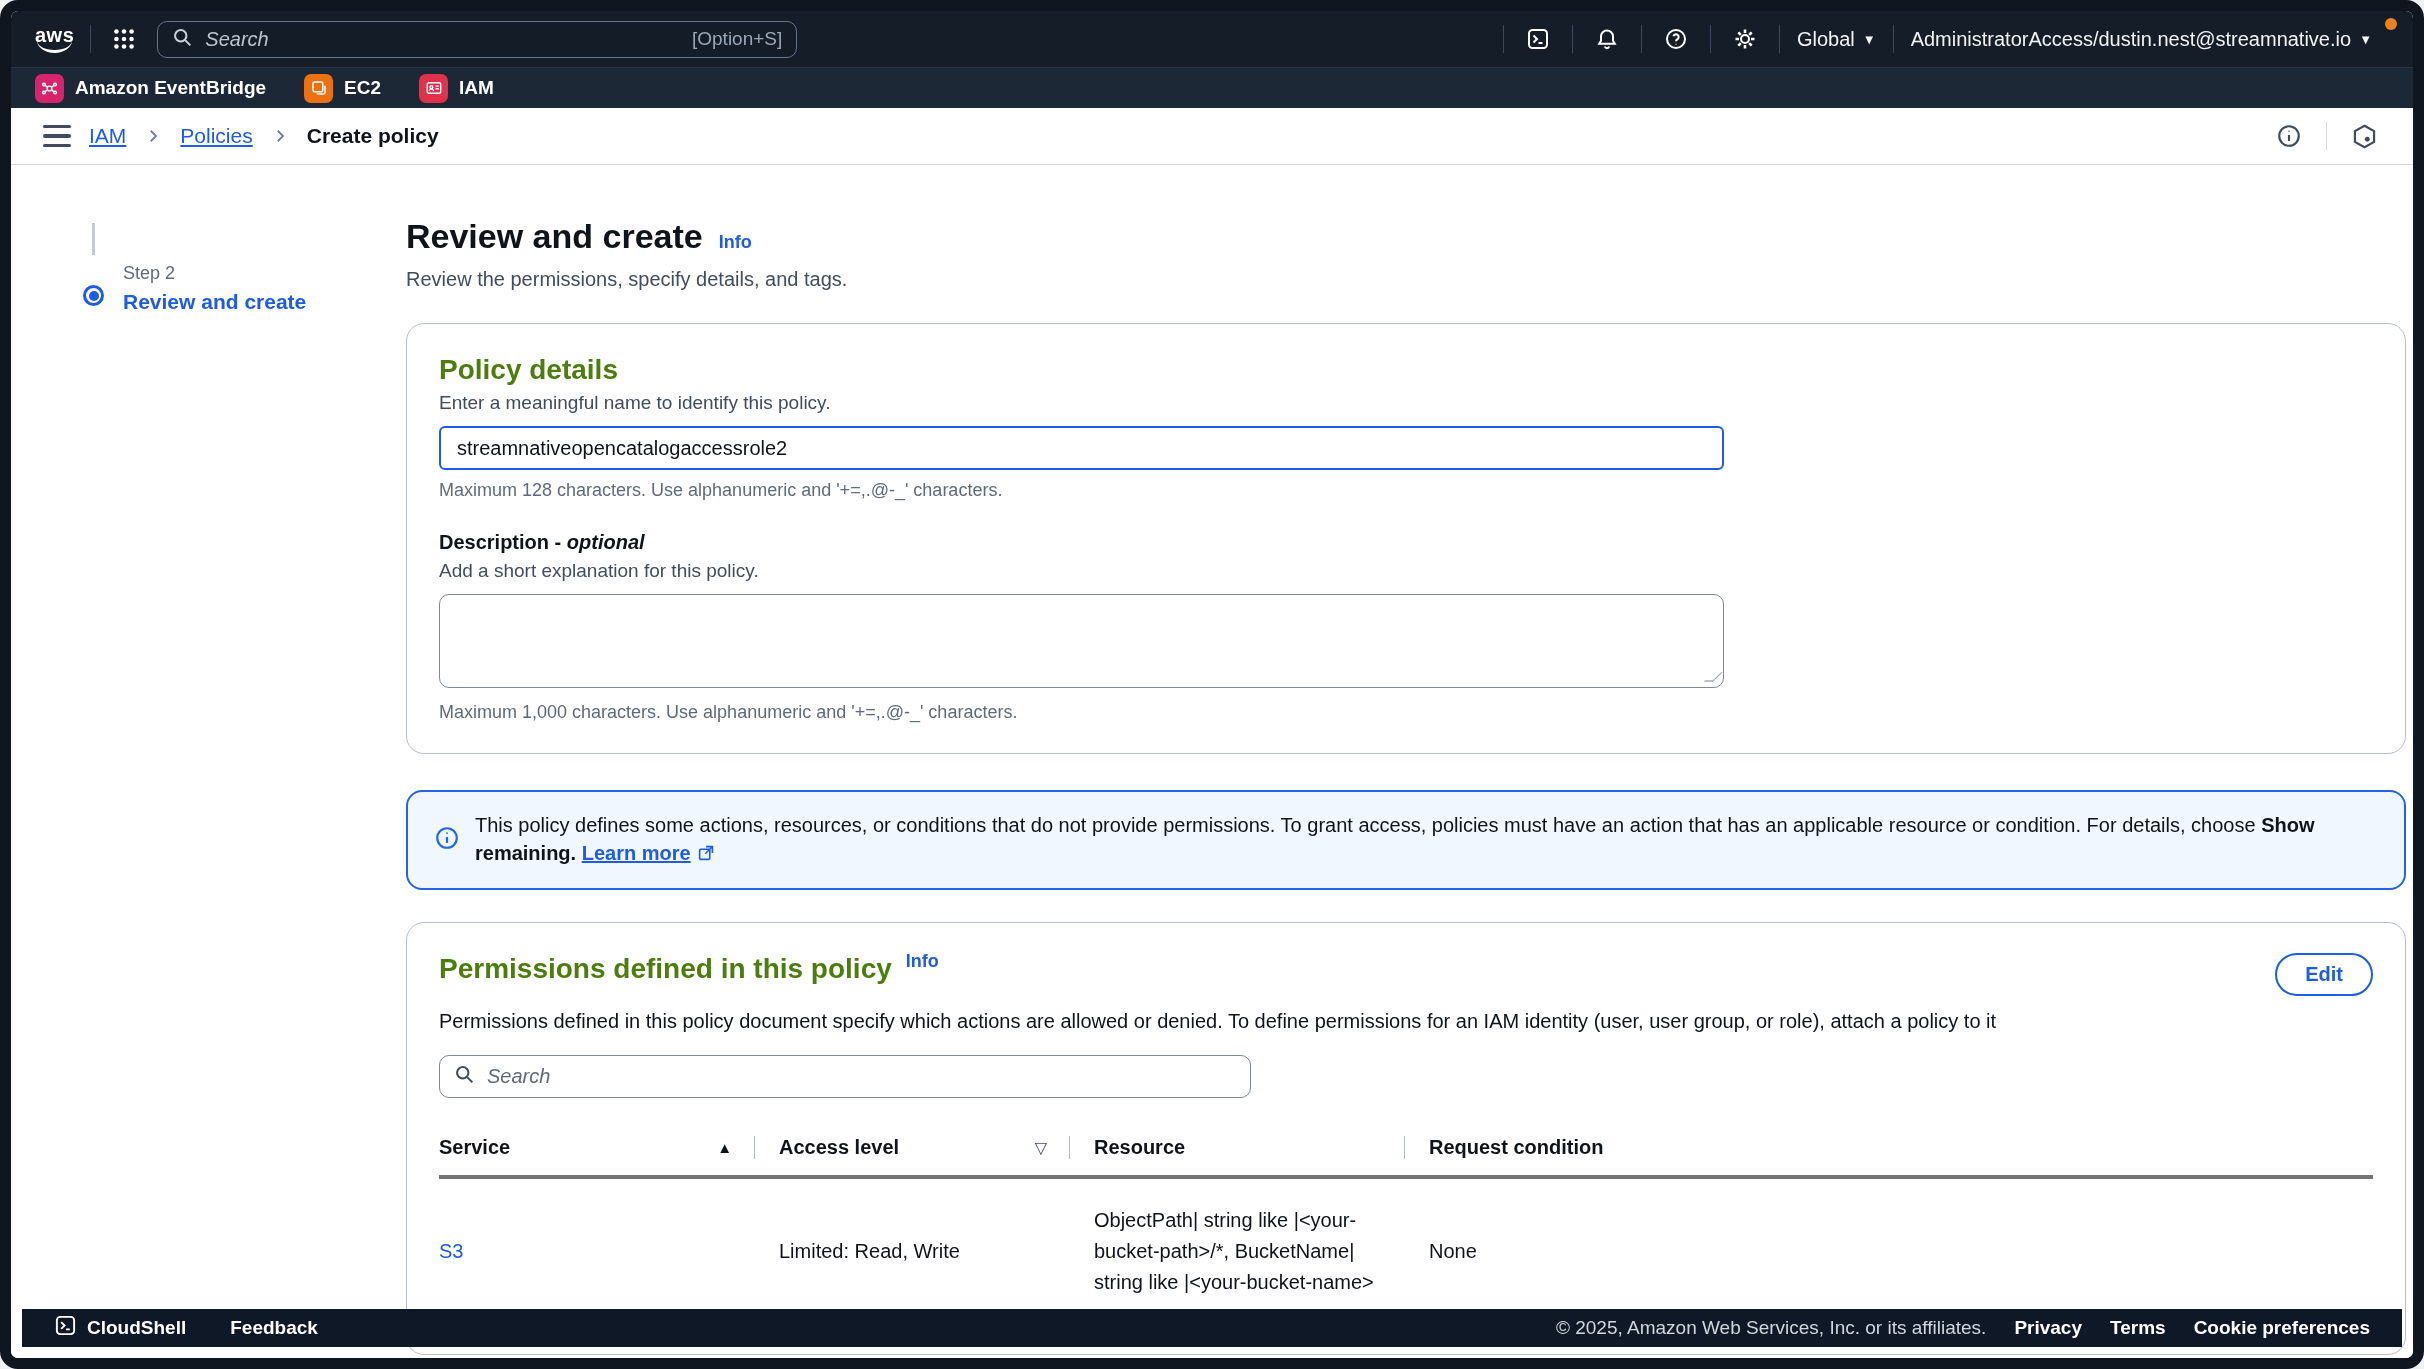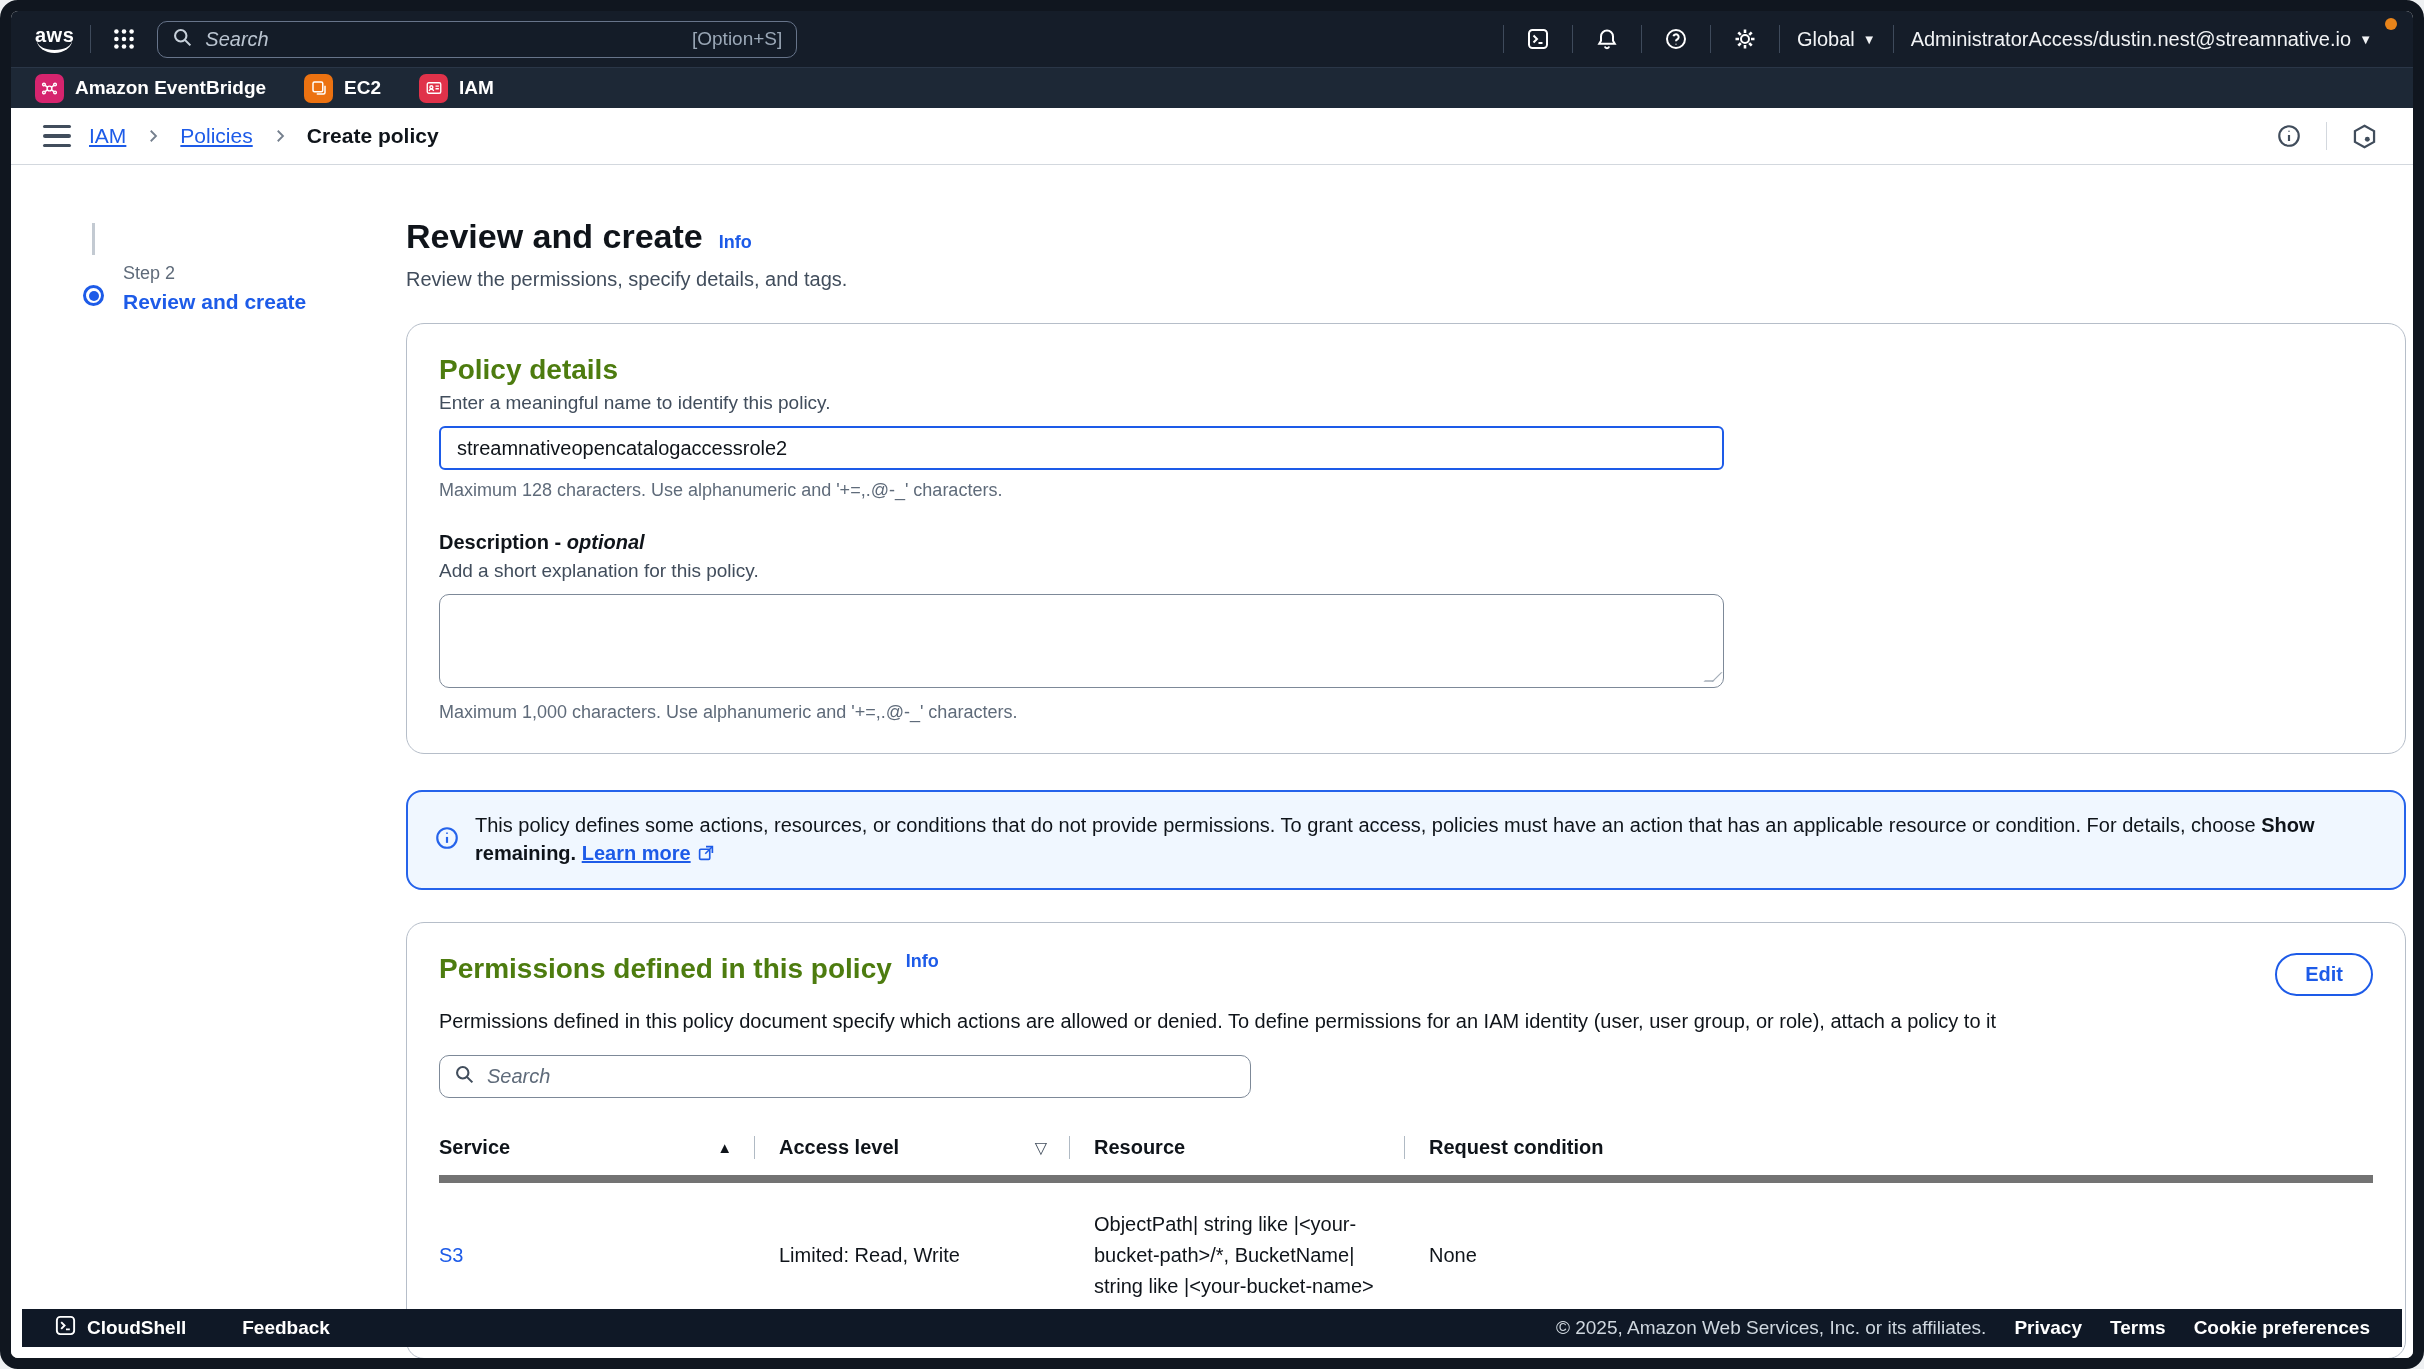--- a/index.html
+++ b/index.html
@@ -88,34 +88,34 @@
   .search-box { margin-top: 22px; width: 812px; height: 43px; border: 1.5px solid #7d8998; border-radius: 10px; display: flex; align-items: center; gap: 12px; padding: 0 14px; color: #5f6b7a; }
   .search-box input { border: none; outline: none; flex: 1; font-size: 20px; font-style: italic; color: #414d5c; font-family: inherit; min-width: 0; }
   .search-box input::placeholder { color: #5f6b7a; }
   .allow-row { display: flex; align-items: center; margin-top: 30px; }
   .allow-title { font-size: 20px; font-weight: 700; color: #0f141a; }
   .toggle-wrap { margin-left: auto; display: flex; align-items: center; gap: 13px; font-size: 20px; color: #0f141a; }
   .toggle { width: 42px; height: 23px; border-radius: 12px; background: #ffffff; border: 2px solid #414d5c; position: relative; cursor: pointer; }
   .toggle .knob { position: absolute; left: 1px; top: 1px; width: 17px; height: 17px; border-radius: 50%; background: #414d5c; }
 
   table.perm { margin-top: 26px; width: 100%; border-collapse: collapse; }
-  table.perm th { text-align: left; padding: 12px 0 16px; border-bottom: 8px solid #737373; font-size: 20px; font-weight: 700; color: #0f141a; }
+  table.perm th { text-align: left; padding: 12px 0 16px; border-bottom: 4px solid #737373; font-size: 20px; font-weight: 700; color: #0f141a; }
   .th-inner { display: flex; align-items: center; justify-content: space-between; padding-right: 22px; border-right: 1.5px solid #b0bac4; margin-right: 24px; }
   th.last .th-inner { border-right: none; }
   .sort-ico { font-size: 15px; color: #0f141a; }
   .filter-ico { font-size: 16px; color: #414d5c; }
   table.perm td { padding: 26px 24px 26px 0; font-size: 20px; color: #0f141a; vertical-align: middle; line-height: 1.55; }
   td .svc-link { color: #1d5be8; text-decoration: none; }
   .col-service { width: 340px; }
   .col-access { width: 315px; }
   .col-resource { width: 335px; }
 
   
   .footer { position: absolute; left: 11px; right: 11px; bottom: 11px; height: 38px; background: #0f1826; display: flex; align-items: center; padding: 0 32px; gap: 44px; color: #fff; z-index: 5; }
-  .foot-left { display: flex; align-items: center; gap: 56px; justify-content: flex-end; }
+  .foot-left { display: flex; align-items: center; gap: 44px; justify-content: flex-end; }
   .foot-item { display: flex; align-items: center; gap: 10px; font-size: 19px; font-weight: 700; color: #ffffff; cursor: pointer; }
   .foot-right { margin-left: auto; display: flex; align-items: center; gap: 28px; }
   .copyright { color: #cfd7df; font-size: 19px; font-weight: 400; }
   .foot-link { color: #ffffff; font-size: 19px; font-weight: 700; cursor: pointer; }
 </style>
 </head>
 <body>
 
 <div class="window">
 

